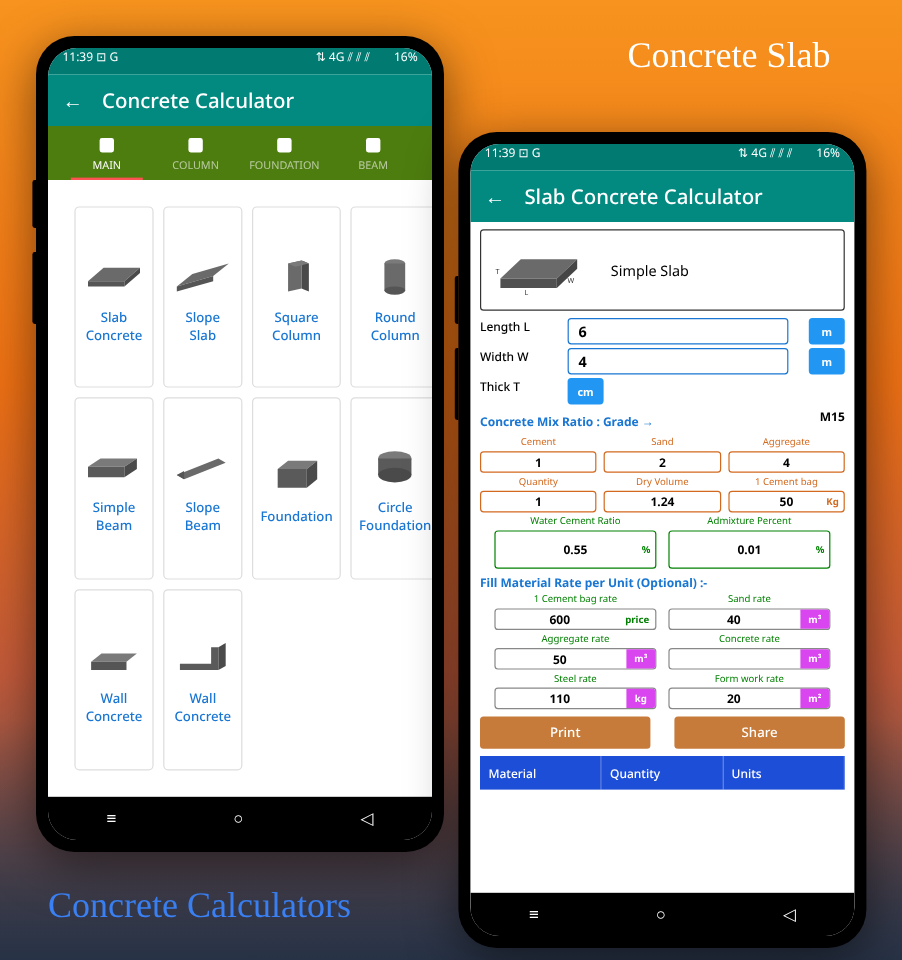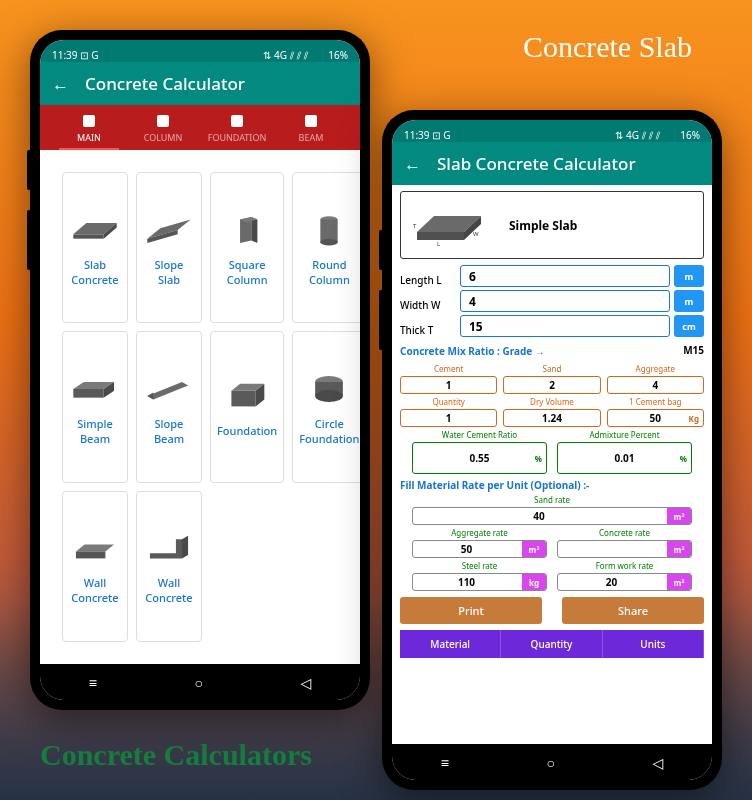--- a/index.html
+++ b/index.html
@@ -1,72 +1,72 @@
 <!DOCTYPE html>
 <html><head>
 <meta charset="utf-8">
 <style>
 *{margin:0;padding:0;box-sizing:border-box;font-family:system-ui,-apple-system,sans-serif}
 body{width:752px;height:800px;background:linear-gradient(180deg,#f7931e 0%,#ed7014 40%,#c25a3a 70%,#3d4a5c 100%);position:relative;overflow:hidden}
 .silhouette{position:absolute;bottom:0;left:0;right:0;height:200px;background:linear-gradient(180deg,transparent 0%,rgba(30,40,60,0.7) 100%)}
 .title-right{position:absolute;top:30px;right:60px;color:#fff;font-size:30px;font-weight:normal;font-family:Georgia,serif}
-.title-left{position:absolute;bottom:28px;left:40px;color:#15803d;font-size:30px;font-weight:bold;font-family:Georgia,serif}
+.title-left{position:absolute;bottom:28px;left:40px;color:#3b82f6;font-size:30px;font-weight:normal;font-family:Georgia,serif}
 .phone{position:absolute;background:#000;border-radius:32px;padding:10px;box-shadow:0 10px 40px rgba(0,0,0,0.5)}
 .phone1{top:30px;left:30px;width:340px;height:680px}
 .phone2{top:110px;right:30px;width:340px;height:680px}
 .phone::before{content:'';position:absolute;left:-3px;top:120px;width:3px;height:40px;background:#000;border-radius:2px 0 0 2px}
 .phone::after{content:'';position:absolute;left:-3px;top:180px;width:3px;height:60px;background:#000;border-radius:2px 0 0 2px}
 .screen{width:100%;height:100%;background:#fff;border-radius:24px;overflow:hidden;display:flex;flex-direction:column}
-.statusbar{height:22px;background:#017a72;display:flex;justify-content:space-between;align-items:flex-end;padding:0 12px;color:#fff;font-size:10px}
+.statusbar{height:22px;background:#017a72;display:flex;justify-content:space-between;align-items:flex-start;padding:0 12px;color:#fff;font-size:10px}
 .statusbar-right{display:flex;gap:20px;align-items:center}
 .appbar{background:#028a80;color:#fff;padding:10px 12px;display:flex;align-items:center;gap:16px}
 .appbar span{font-size:17px;font-weight:500}
 .back-arrow{font-size:18px;cursor:pointer}
-.tabsrow{background:#b91c1c;display:flex;padding:4px 12px 0}
+.tabsrow{background:#4d7c0f;display:flex;padding:4px 12px 0}
 .tabitem{flex:1;text-align:center;padding:6px 0;font-size:9px;color:rgba(255,255,255,0.6);position:relative}
 .tabitem.active{color:#fff}
 .tabitem.active::after{content:'';position:absolute;bottom:0;left:10%;right:10%;height:2px;background:#ff5252}
 .tabitem .chk{display:block;width:12px;height:12px;background:#fff;margin:0 auto 4px;border-radius:2px}
 .grid{flex:1;padding:22px;display:grid;grid-template-columns:1fr 1fr 1fr 1fr;gap:8px;overflow:auto}
 .card{border:1px solid #ddd;border-radius:4px;padding:10px 6px;text-align:center;display:flex;flex-direction:column;align-items:center;justify-content:center;gap:6px;cursor:pointer}
 .card svg{width:52px;height:42px}
 .card-label{color:#1976d2;font-size:11px;font-weight:500}
 .navbar{height:36px;background:#000;display:flex;justify-content:space-around;align-items:center;color:#fff}
 .navbar span{font-size:14px}
 
 
 .calc-body{flex:1;overflow:auto;padding:6px 8px;font-size:10px}
 .diagram{border:1px solid #333;border-radius:3px;padding:8px;display:flex;align-items:center;gap:20px;margin-bottom:6px}
 .diagram svg{width:80px;height:50px}
-.diagram-label{font-weight:bold;font-size:12px}
-.dim-row{display:flex;align-items:flex-end;margin:3px 0;gap:4px}
+.diagram-label{font-weight:normal;font-size:12px}
+.dim-row{display:flex;align-items:flex-start;margin:3px 0;gap:17px}
 .dim-label{width:56px;font-size:10px;font-weight:500}
 .dim-input{flex:1;border:1px solid #1976d2;border-radius:3px;height:22px;display:flex;align-items:center;padding:0 8px;font-size:12px;font-weight:bold}
 .dim-unit{width:30px;background:#2196f3;color:#fff;height:22px;border-radius:3px;display:flex;align-items:center;justify-content:center;font-size:9px;font-weight:bold}
 .section-title{color:#1976d2;font-size:10px;font-weight:bold;margin:4px 0 2px}
-.mix-grade{display:flex;justify-content:space-between;align-items:center;margin:3px 0}
+.mix-grade{display:flex;justify-content:space-between;align-items:flex-start;margin:3px 0}
 .mix-grade-val{font-weight:bold}
 .mix3{display:flex;gap:6px;margin:2px 0}
 .mix3 > div{flex:1;text-align:center}
 .mix-label{color:#d2691e;font-size:8px;margin-bottom:2px}
 .mix-val{border:1px solid #d2691e;border-radius:3px;height:18px;display:flex;align-items:center;justify-content:center;font-size:10px;font-weight:bold;position:relative}
 .mix-val .suffix{position:absolute;right:4px;color:#d2691e;font-size:8px}
 .mix2{display:flex;gap:10px;margin:2px 12px}
 .mix2 > div{flex:1;text-align:center}
 .green-label{color:#008000;font-size:8px;margin-bottom:2px}
 .green-val{border:1px solid #008000;border-radius:3px;height:32px;display:flex;align-items:center;justify-content:center;font-size:10px;font-weight:bold;position:relative}
 .green-val .suffix{position:absolute;right:4px;color:#008000;font-size:8px}
 .rate-val{border:1px solid #888;border-radius:3px;height:18px;display:flex;align-items:center;font-size:10px;font-weight:bold;position:relative;padding-right:26px}
 .rate-val span:first-child{flex:1;text-align:center}
 .rate-unit{position:absolute;right:0;top:0;bottom:0;width:24px;background:#d946ef;color:#fff;display:flex;align-items:center;justify-content:center;font-size:8px;border-radius:0 2px 2px 0}
 .rate-unit.price{background:transparent;color:#008000;width:30px}
 .btns{display:flex;gap:20px;margin-top:6px}
 .btn-brown{flex:1;background:#c77b3b;color:#fff;text-align:center;padding:6px;border-radius:3px;font-size:11px;font-weight:500}
 .result-tabs{display:flex;margin-top:6px}
-.result-tab{flex:1;background:#6d28d9;color:#fff;text-align:center;padding:7px;font-size:10px;font-weight:500;border-right:1px solid rgba(255,255,255,0.2)}
+.result-tab{flex:1;background:#1d4ed8;color:#fff;padding:7px;font-size:10px;font-weight:500;border-right:1px solid rgba(255,255,255,0.2)}
 </style>
 </head>
 <body>
 
 <div class="silhouette"></div>
 <div class="title-right">Concrete Slab</div>
 <div class="title-left">Concrete Calculators</div>
 
 <div class="phone phone1">
 <div class="screen">
@@ -203,21 +203,20 @@
           <div class="dim-input">6</div>
           <div class="dim-unit">m</div>
         </div>
     <div class="dim-row">
           <span class="dim-label">Width W</span>
           <div class="dim-input">4</div>
           <div class="dim-unit">m</div>
         </div>
     <div class="dim-row">
           <span class="dim-label">Thick T</span>
-          <div class="dim-input">15</div>
           <div class="dim-unit">cm</div>
         </div>
 
     <div class="mix-grade">
           <span class="section-title">Concrete Mix Ratio : Grade →</span>
           <span class="mix-grade-val">M15</span>
         </div>
     <div class="mix3">
       <div>
             <div class="mix-label">Cement</div>
@@ -262,20 +261,27 @@
             <div class="green-val">
               <span>0.01</span>
               <span class="suffix">%</span>
             </div>
           </div>
     </div>
 
     <div class="section-title">Fill Material Rate per Unit (Optional) :-</div>
     <div class="mix2">
       <div>
+            <div class="green-label">1 Cement bag rate</div>
+            <div class="rate-val">
+              <span>600</span>
+              <span class="rate-unit price">price</span>
+            </div>
+          </div>
+      <div>
             <div class="green-label">Sand rate</div>
             <div class="rate-val">
               <span>40</span>
               <span class="rate-unit">m³</span>
             </div>
           </div>
     </div>
     <div class="mix2">
       <div>
             <div class="green-label">Aggregate rate</div>

